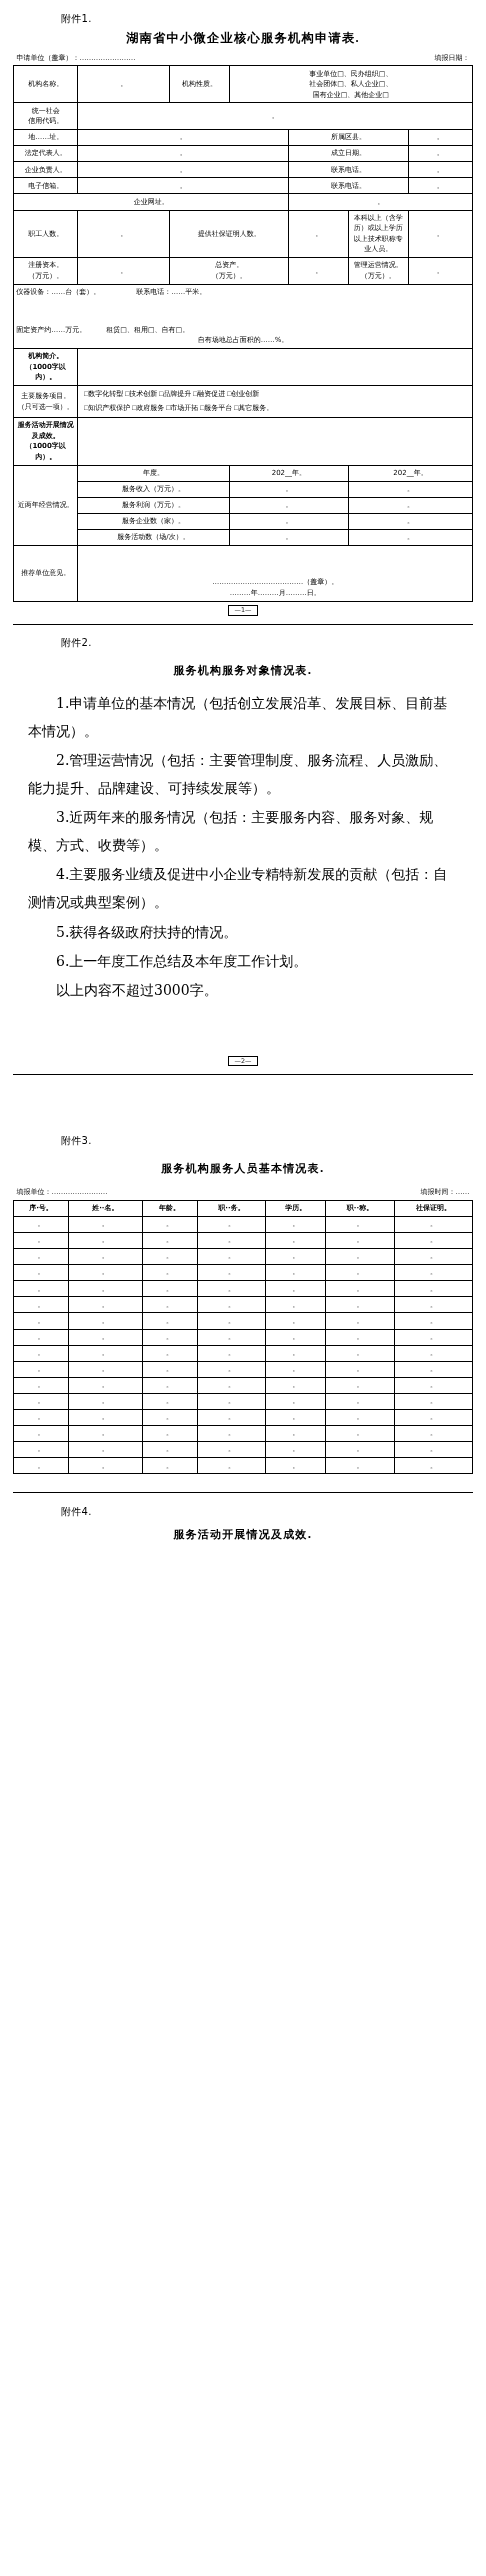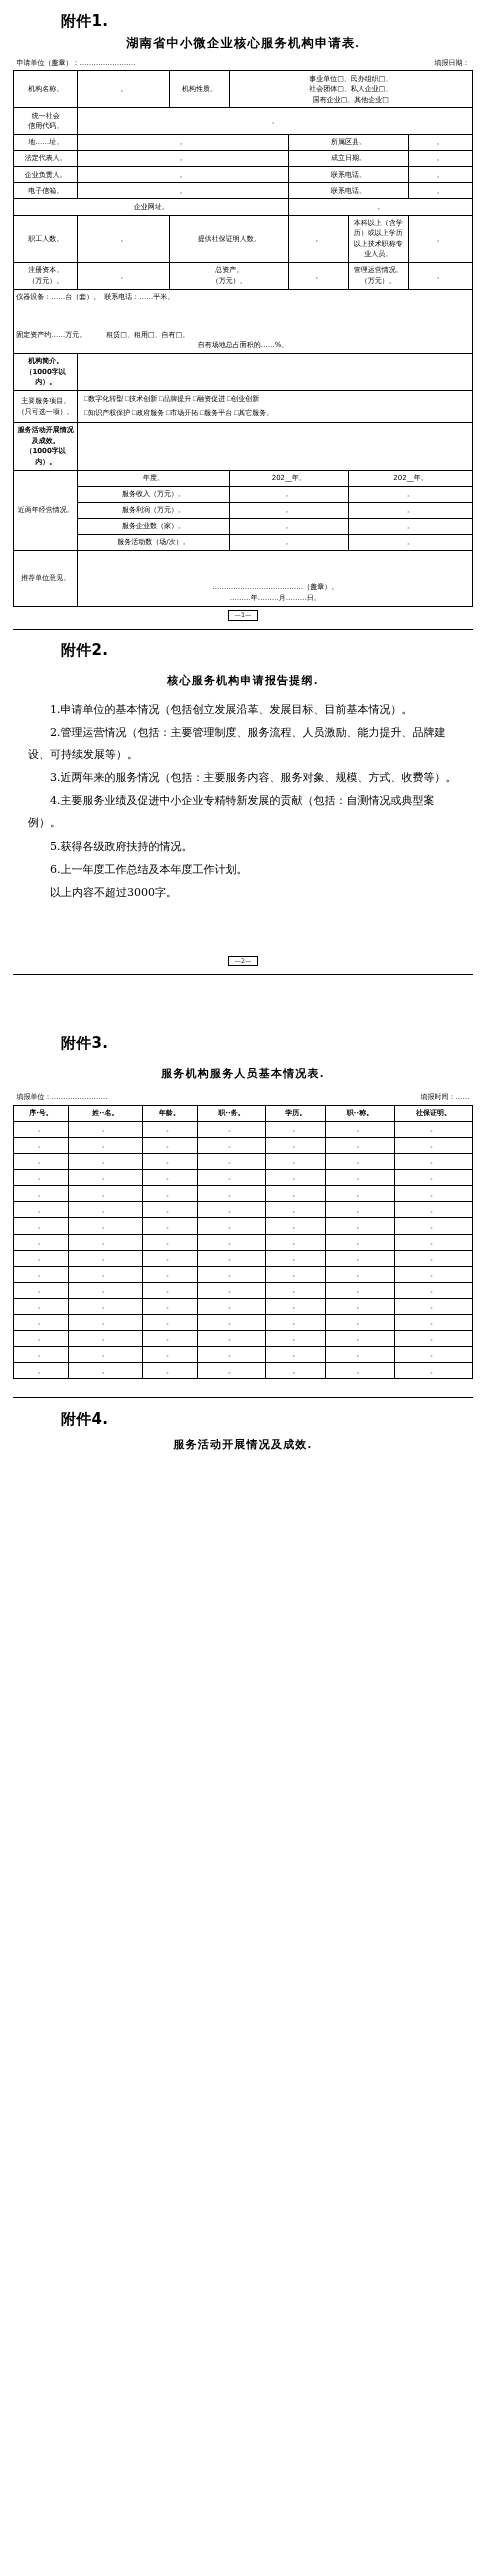--- a/index.html
+++ b/index.html
@@ -15,22 +15,22 @@
   }
   .page {
     width: 486px;
     padding: 0 0 0 0;
     position: relative;
   }
   .sheet {
     padding: 5.8px 13px 0 13px;
   }
   .attach-label {
-    font-size: 15px;
-    font-weight: bold;
+    font-size: 10px;
+    font-weight: normal;
     margin: 5.8px 0 1.2px 0;
     letter-spacing: 0.3px;
     padding-left: 48px;
   }
   .doc-title {
     text-align: center;
     font-size: 12.3px;
     font-weight: bold;
     letter-spacing: 1.2px;
     margin: 4.7px 0 5.8px 0;
@@ -80,21 +80,21 @@
     color: #222;
   }
   .pagenum-box {
     display: inline-block;
     border: 0.6px solid #000;
     padding: 0 5.8px;
     font-size: 6.4px;
     line-height: 1.3;
   }
   .outline-body {
-    font-size: 11px;
+    font-size: 14px;
     line-height: 2.0;
     font-family: "DejaVu Serif", "Liberation Serif", serif;
     padding: 0 15px;
   }
   .outline-body p {
     margin: 0 0 1.2px 0;
     text-indent: 2em;
   }
   .fill-line {
     display: flex;
@@ -203,21 +203,21 @@
           <td class="lbl tall-5" colspan="2" style="white-space:pre-line">总资产。
 （万元）。</td>
           <td class="val tall-5">。</td>
           <td class="lbl tall-5" style="white-space:pre-line">管理运营情况。
 （万元）。</td>
           <td class="val tall-5">。</td>
         </tr>
 
         <tr>
           <td class="multi tall-4" colspan="7">
-            <div style="display:flex; gap:4px;">
+            <div style="display:flex; gap:36px;">
               <span>仪器设备：……台（套）。</span>
               <span>联系电话：……平米。</span>
             </div>
             <div style="display:flex; gap:20px;margin-top:27px;">
               <span>固定资产约……万元。</span>
               <span>租赁□、租用□、自有□。</span>
             </div>
             <div>自有场地总占面积的……%。</div>
           </td>
         </tr>
@@ -286,21 +286,21 @@
     </div>
   </div>
 
   <div class="pg-rule"></div>
 </div>
 
 <div class="page">
   <div class="sheet">
     <div class="attach-label">附件2.</div>
 
-    <div class="doc-title-2">核心服务机构申请报告提纲.</div>
+    <div class="doc-title-2">服务机构服务对象情况表.</div>
 
     <div class="outline-body">
       <p>1.申请单位的基本情况（包括创立发展沿革、发展目标、目前基本情况）。</p>
       <p>2.管理运营情况（包括：主要管理制度、服务流程、人员激励、能力提升、品牌建设、可持续发展等）。</p>
       <p>3.近两年来的服务情况（包括：主要服务内容、服务对象、规模、方式、收费等）。</p>
       <p>4.主要服务业绩及促进中小企业专精特新发展的贡献（包括：自测情况或典型案例）。</p>
       <p>5.获得各级政府扶持的情况。</p>
       <p>6.上一年度工作总结及本年度工作计划。</p>
       <p>以上内容不超过3000字。</p>
     </div>

